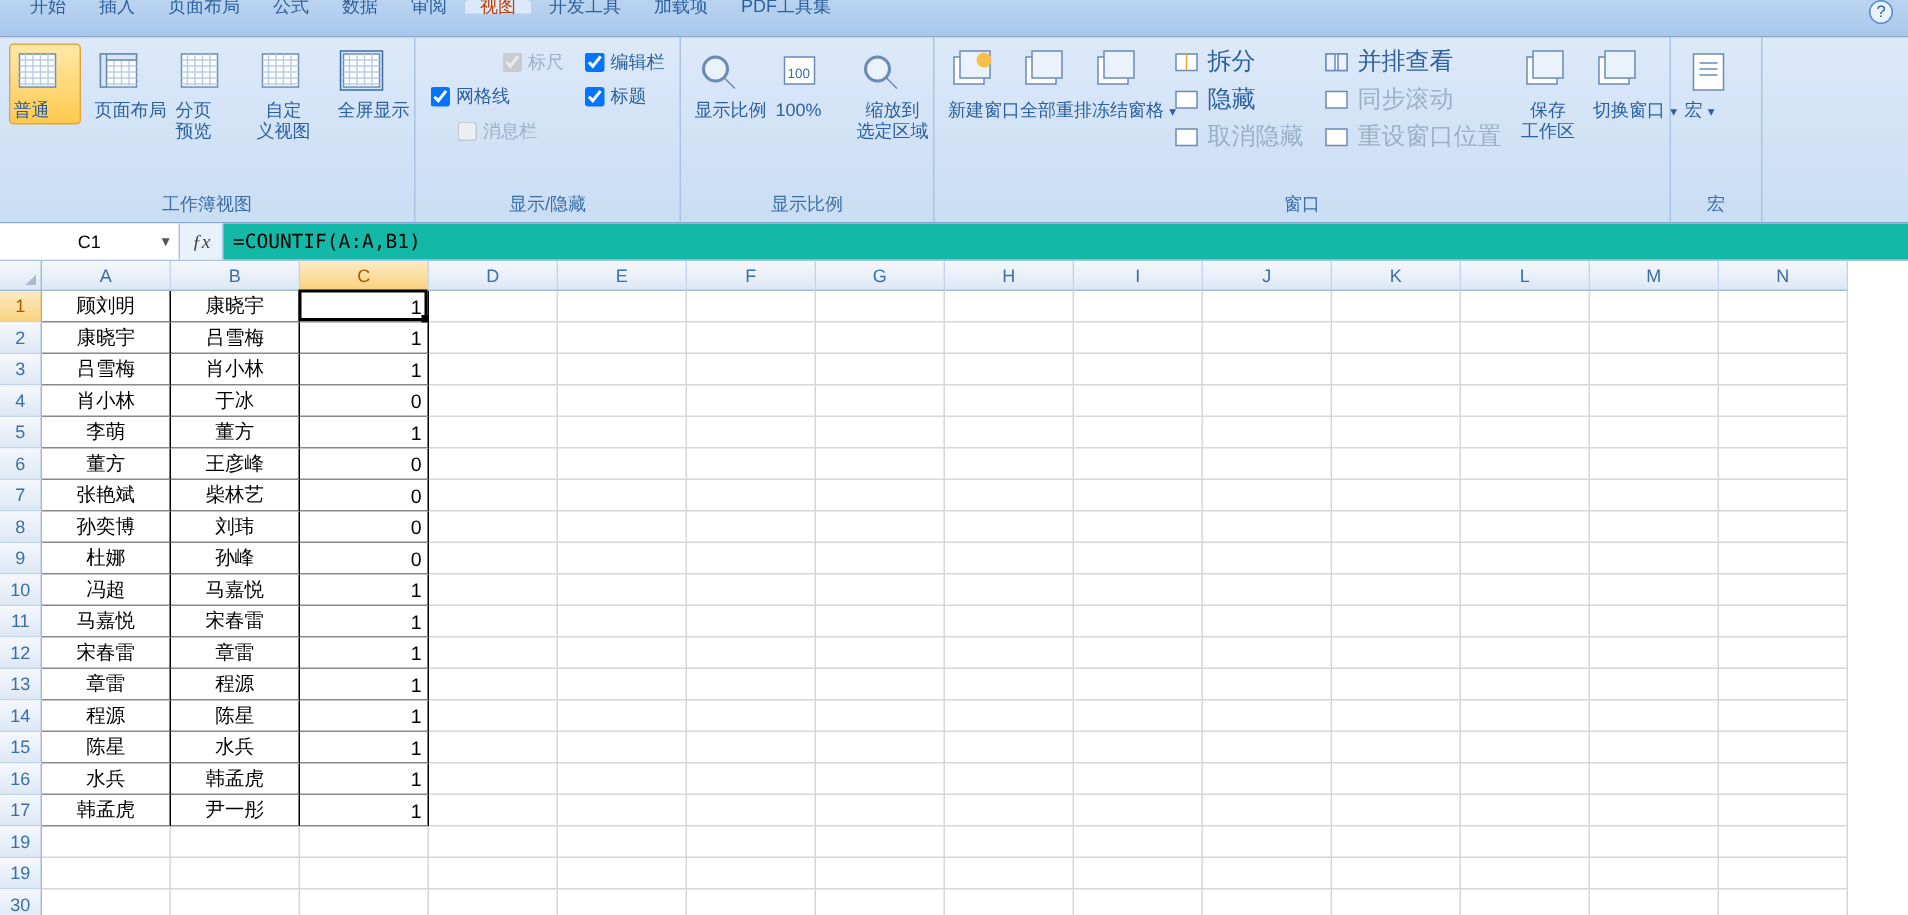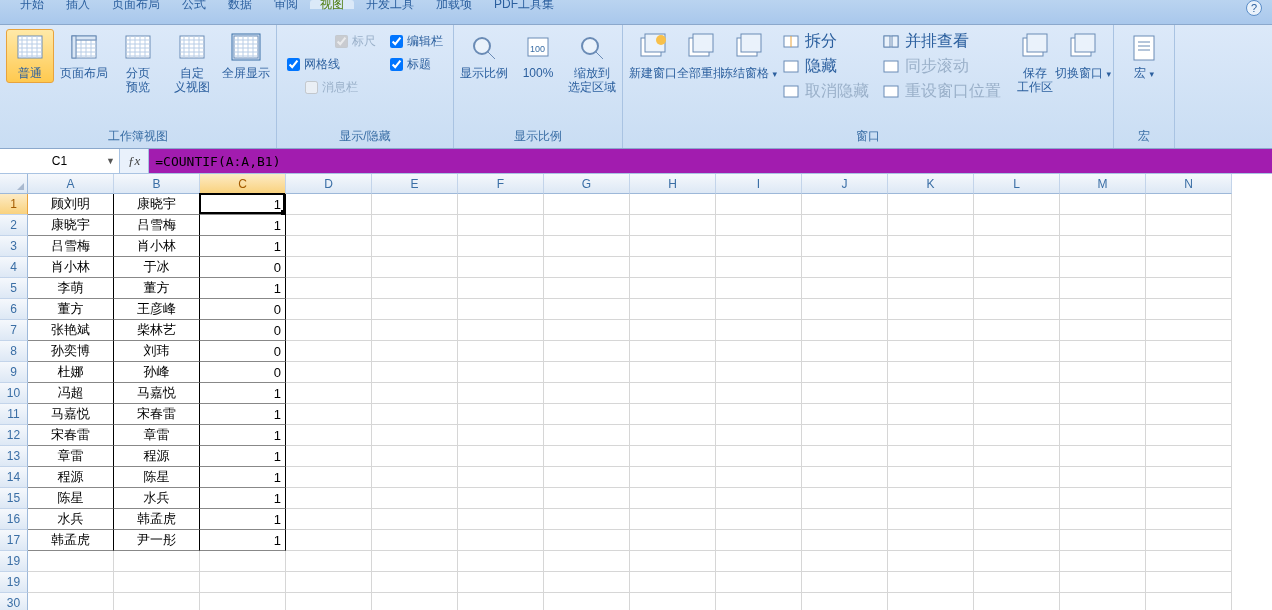--- a/index.html
+++ b/index.html
@@ -1,29 +1,29 @@
 <!DOCTYPE html>
 <html><head>
 <meta charset="utf-8">
 <style>
 * { margin: 0; padding: 0; box-sizing: border-box; font-family: "Microsoft YaHei", SimSun, Arial, sans-serif; }
 body { background: #cfe3f7; width: 1272px; height: 610px; overflow: hidden; font-size: 12px; }
 
 
 .tabstrip { height: 25px; background: linear-gradient(#bad4f0,#a9c8ec); display: flex; align-items: flex-start; padding-left: 10px; gap: 2px; border-bottom: 1px solid #8ba8cc; }
 .tab { height: 9px; padding: 0 10px; font-size: 12px; color: #2b5f9e; display: flex; align-items: center; border-radius: 3px 3px 0 0; }
-.tab.active { background: #dbe9f8; color: #4d7c0f; }
+.tab.active { background: #dbe9f8; color: #c2410c; }
 .helpicon { margin-left: auto; margin-right: 10px; width: 16px; height: 16px; border-radius: 50%; border: 1px solid #5a8dc8; color: #2b5f9e; font-size: 11px; display:flex; align-items:center; justify-content:center; background:#eaf2fb;}
 
 
 .ribbon { height: 124px; background: linear-gradient(#dce9f9,#c9ddf3); display: flex; border-bottom: 1px solid #8ba8cc; }
 .group { border-right: 1px solid #a9c3e2; padding: 4px 6px 2px 6px; display: flex; flex-direction: column; }
 .group-body { flex: 1; display: flex; align-items: flex-start; gap: 6px; }
 .group-label { text-align: center; font-size: 12px; color: #3a6ea5; padding: 2px 0 1px 0; }
-.bigbtn { width: 48px; display: flex; flex-direction: column; align-items: center; gap: 2px; padding: 2px; border: 1px solid transparent; border-radius: 3px; cursor: pointer; }
+.bigbtn { width: 48px; display: flex; flex-direction: column; align-items: flex-start; gap: 2px; padding: 2px; border: 1px solid transparent; border-radius: 3px; cursor: pointer; }
 .bigbtn .ico { width: 32px; height: 32px; display:flex; align-items:center; justify-content:center;}
 .bigbtn .lbl { font-size: 12px; color: #2b5f9e; text-align: center; line-height: 14px; white-space: pre; }
 .bigbtn.sel { background: linear-gradient(#ffe9a8,#ffc94f); border: 1px solid #e8a33d; }
 .bigbtn svg { display:block; }
 
 .chkcol { display:flex; flex-direction:column; gap:6px; padding:4px 4px; }
 .chk { display:flex; align-items:center; gap:4px; font-size:12px; color:#2b5f9e; white-space:nowrap;}
 .chk input { width:13px; height:13px; }
 
 .smallrow { display:flex; align-items:center; gap:6px; font-size:16px; color:#2b5f9e; padding:2px 4px; white-space:nowrap;}
@@ -31,21 +31,21 @@
 .smico { width:16px; height:16px; display:inline-flex; align-items:center; justify-content:center;}
 .dd { font-size:9px; color:#2b5f9e; margin-left:1px;}
 
 
 .fbar { height: 25px; background: #e9f1fb; display:flex; align-items:stretch; border-bottom:1px solid #a9c3e2; }
 .namebox { width:120px; border-right:1px solid #a9c3e2; display:flex; align-items:center; padding:0 4px; background:#fff; position:relative;}
 .namebox input{ border:none; outline:none; width:100%; font-size:12px; text-align:center; background:transparent;}
 .namebox .ddarr { position:absolute; right:4px; font-size:9px; color:#555;}
 .fxwrap { display:flex; align-items:center; border-right:1px solid #a9c3e2; padding:0 8px; background:#e9f1fb; gap:4px;}
 .fx { font-style: italic; font-family: "Cambria Math", serif; font-size:13px; color:#444;}
-.formulainput { flex:1; border:none; outline:none; padding:0 6px; font-size:13px; font-family: Consolas, monospace; background:#a21caf; }
+.formulainput { flex:1; border:none; outline:none; padding:0 6px; font-size:13px; font-family: Consolas, monospace; background:#14b8a6; }
 
 
 .gridwrap { position:relative; background:#fff; }
 .corner { position:absolute; left:0; top:0; width:28px; height:20px; background:linear-gradient(#f5f8fc,#dde8f5); border-right:1px solid #9db8d9; border-bottom:1px solid #9db8d9; }
 .corner::after{content:""; position:absolute; right:3px; bottom:3px; width:0;height:0;border-left:7px solid transparent;border-bottom:7px solid #a9b9cf;}
 .colheads { position:absolute; left:28px; top:0; height:20px; display:flex; }
 .colhead { width:86px; background:linear-gradient(#f5f8fc,#dde8f5); border-right:1px solid #c3d4ea; border-bottom:1px solid #9db8d9; font-size:12px; color:#3a6ea5; display:flex; align-items:center; justify-content:center; }
 .colhead.sel { background:linear-gradient(#fdebc5,#f9d27e); color:#a35b00; border-bottom-color:#e8a33d;}
 .rowheads { position:absolute; left:0; top:20px; width:28px; }
 .rowhead { height:21px; background:linear-gradient(#f5f8fc,#dde8f5); border-right:1px solid #9db8d9; border-bottom:1px solid #c3d4ea; font-size:12px; color:#3a6ea5; display:flex; align-items:center; justify-content:center;}

